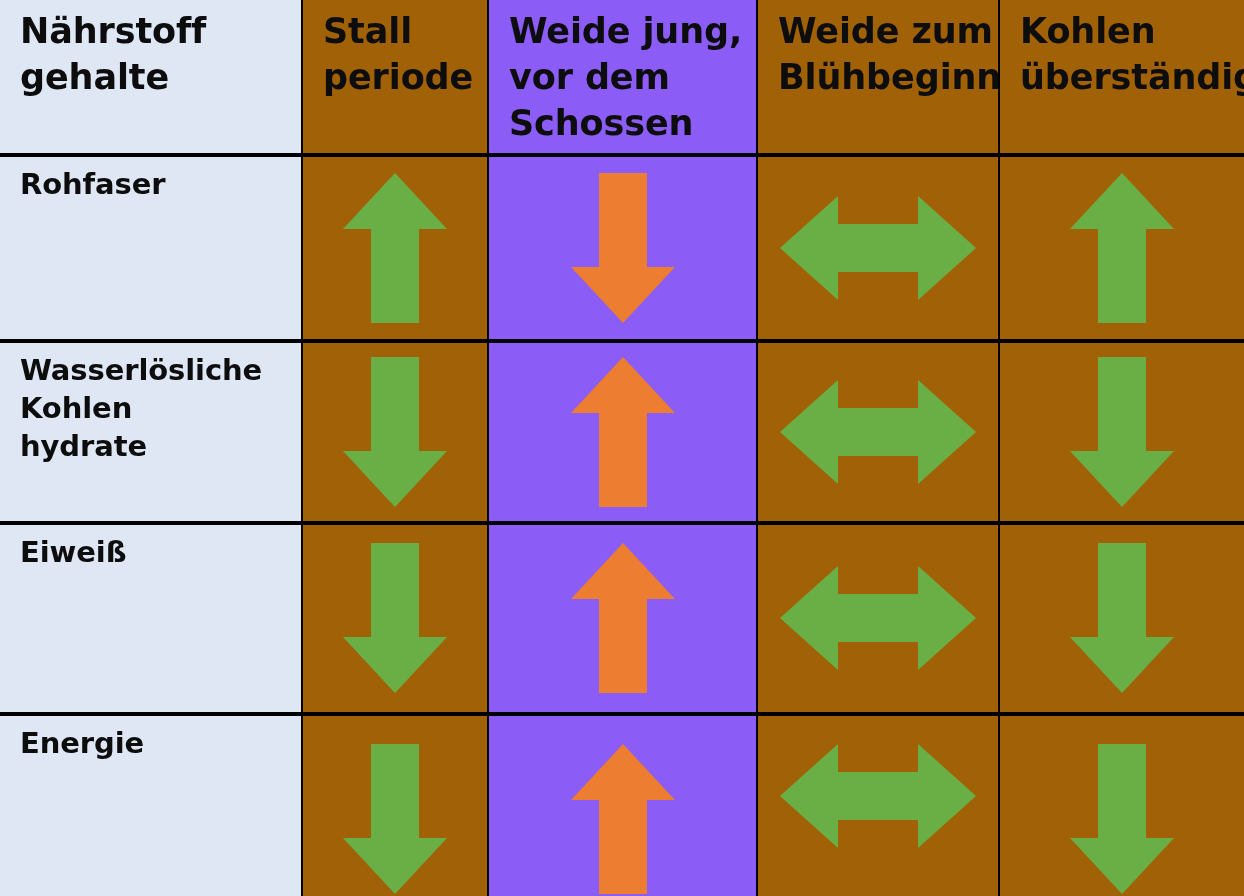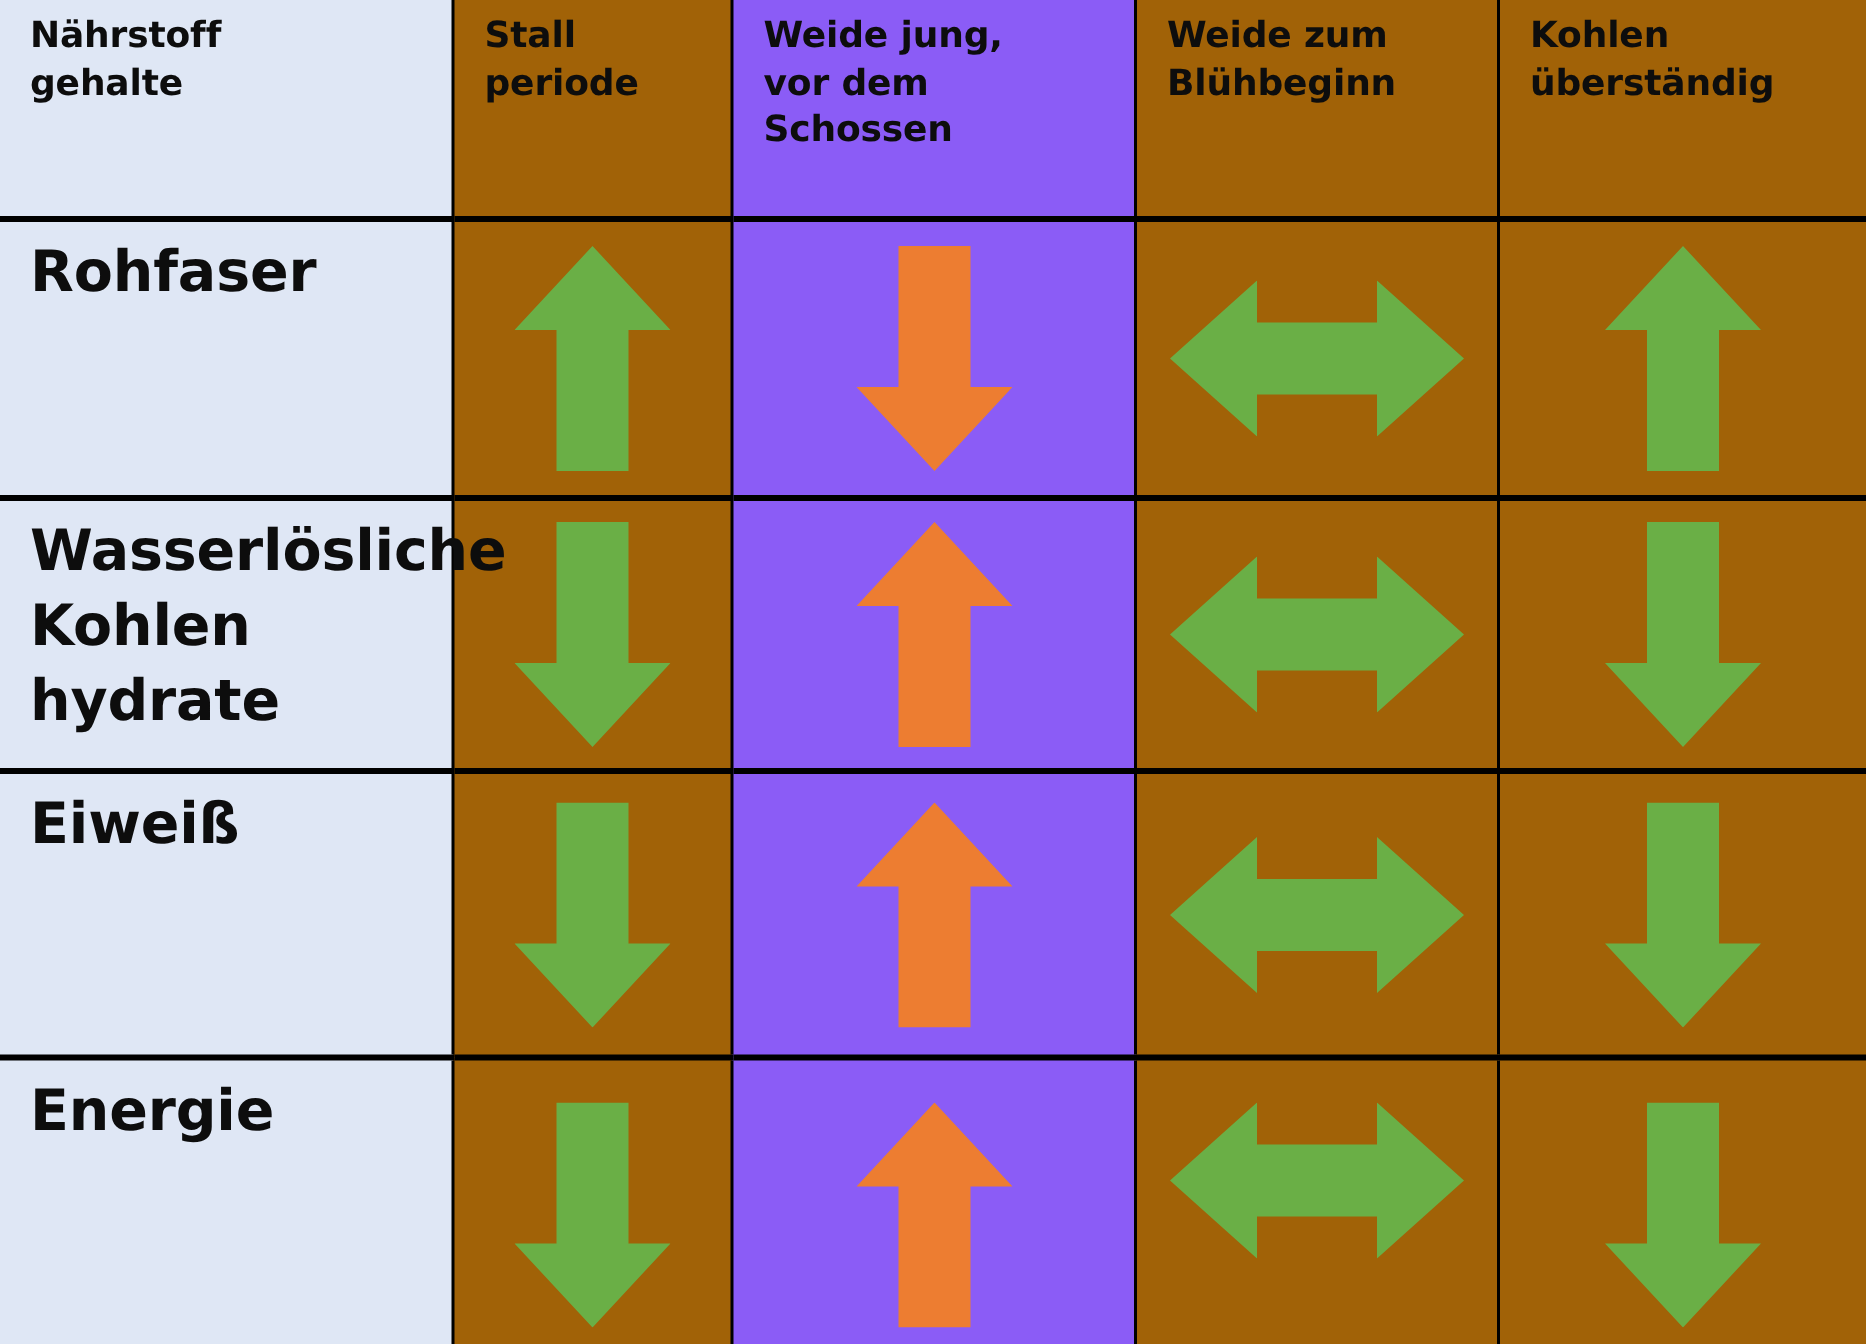--- a/index.html
+++ b/index.html
@@ -35,27 +35,27 @@
 
   
   .tint-blue  {background:#dfe7f5;}
   .tint-green {background:#a16207;}
   .tint-peach {background:#8b5cf6;}
 
   
   .cell-text{
     font-weight:bold;
     color:#0d0d0d;
-    font-size:38px;
+    font-size:29px;
     line-height:1.32;
     padding:8px 0 6px 20px !important;
     letter-spacing:-0.1px;
     white-space:pre-line;
   }
-  .header-row .cell-text{font-size:24px;}
+  .header-row .cell-text{font-size:35px;}
 
   
   .cell-arrow{
     text-align:center;
   }
   .arrow-wrap{
     width:100%;
     height:100%;
     display:flex;
     align-items:center;

